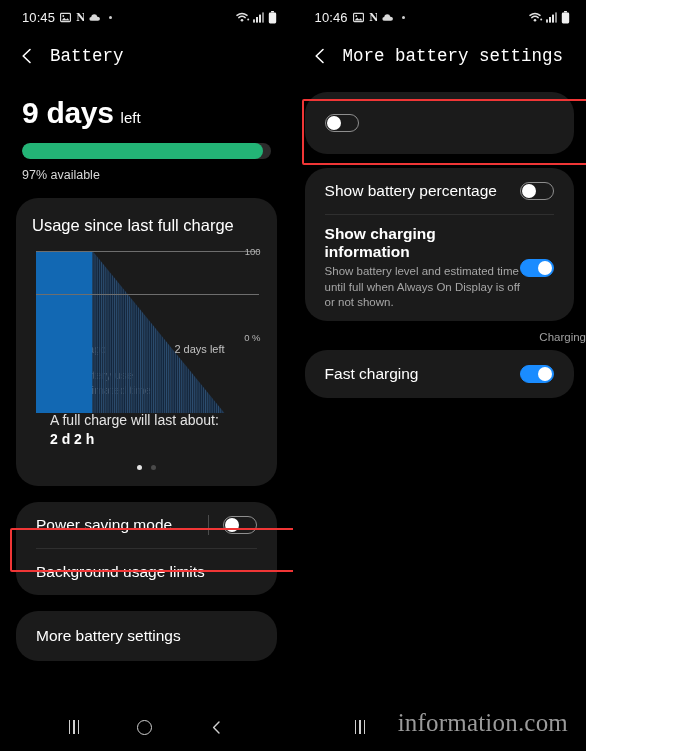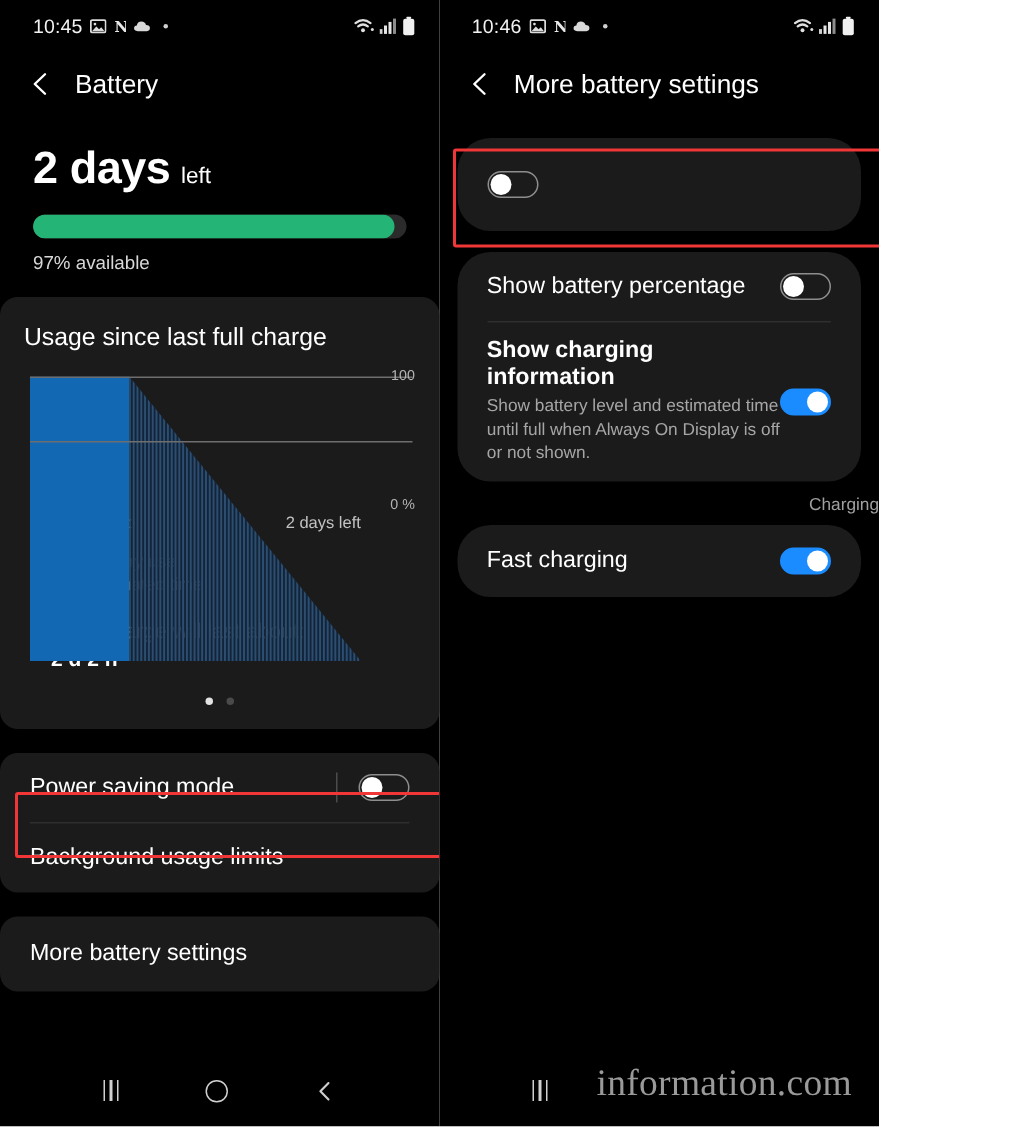--- a/index.html
+++ b/index.html
@@ -37,20 +37,21 @@
   .sb-right { display:flex; align-items:center; gap:3px; }
   .ico { display:inline-block; line-height:0; }
   .dot-ico { width:3px;height:3px;border-radius:50%;background:#cfcfcf;display:inline-block;margin-left:2px; }
 
   
   .appbar {
     height:44px;
     display:flex; align-items:center;
     padding:0 18px;
     gap:14px;
+    font-family:Liberation Mono, monospace;
   }
   .back-chevron { width:18px;height:18px; }
   .appbar-title {
     color:#ffffff;
     font-size:17.5px;
   }
 
   
   .bigstat { padding:18px 22px 0 22px; }
   .bigstat-line { display:flex; align-items:baseline; gap:7px; }
@@ -74,22 +75,22 @@
   }
   .avail-text {
     margin-top:9px;
     font-size:12.5px;
     color:#d8d8d8;
   }
 
   
   .card {
     background:#1b1b1b;
-    border-radius:12px;
-    margin:0 0;
+    border-radius:22px;
+    margin:0 16px;
   }
   .card.usage { margin-top:16px; padding:18px 16px 12px 16px; }
   .usage-title { font-size:16.5px; color:#ffffff; margin-bottom:6px; }
 
   
   .chart {
     position:relative;
     height:86px;
     margin:16px 36px 0 4px;
   }
@@ -257,21 +258,21 @@
       <span class="back-chevron">
         <svg width="18" height="18" viewBox="0 0 18 18">
             <path d="M12 2.5 L5.2 9 L12 15.5" fill="none" stroke="#ffffff" stroke-width="1.6" stroke-linecap="round" stroke-linejoin="round"></path>
           </svg>
       </span>
       <span class="appbar-title">Battery</span>
     </div>
 
     <div class="bigstat">
       <div class="bigstat-line">
-        <span class="bigstat-main">2 days</span>
+        <span class="bigstat-main">9 days</span>
         <span class="bigstat-sub">left</span>
       </div>
       <div class="progress-wrap">
         <div class="progress-fill" id="battery-fill" style="width: 97%; background: rgb(35, 180, 118);"></div>
       </div>
       <div class="avail-text">97% available</div>
     </div>
 
     <div class="card usage">
       <div class="usage-title">Usage since last full charge</div>

